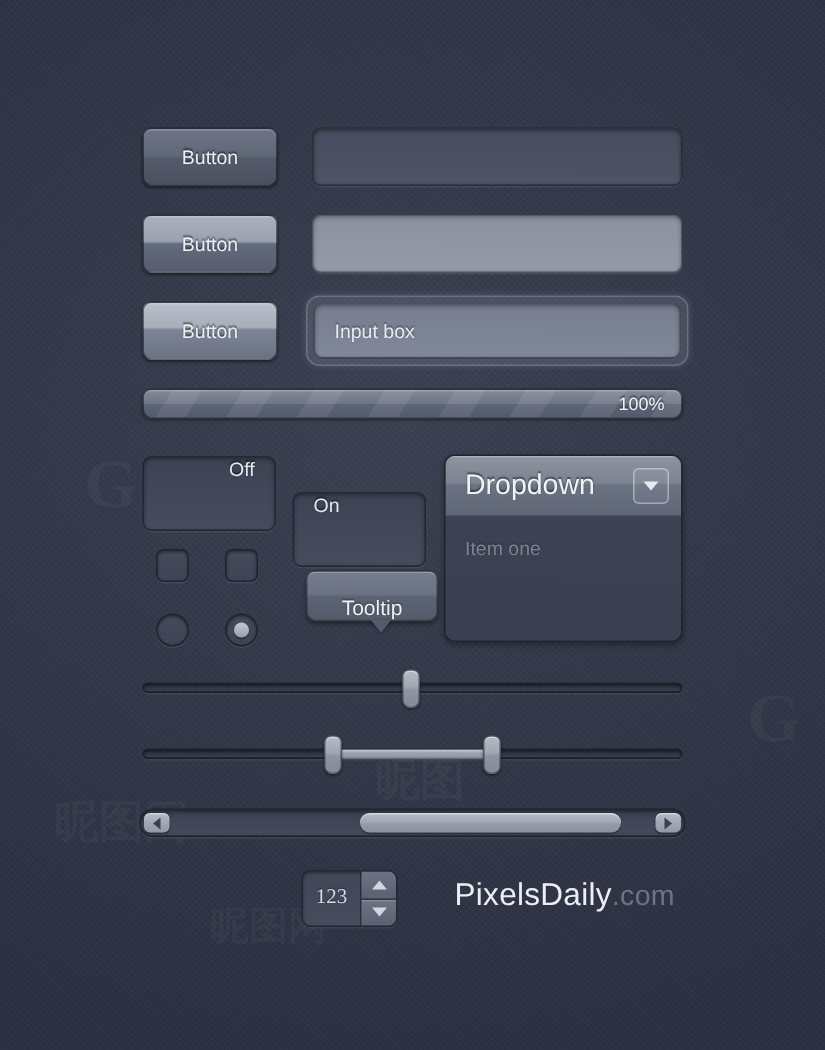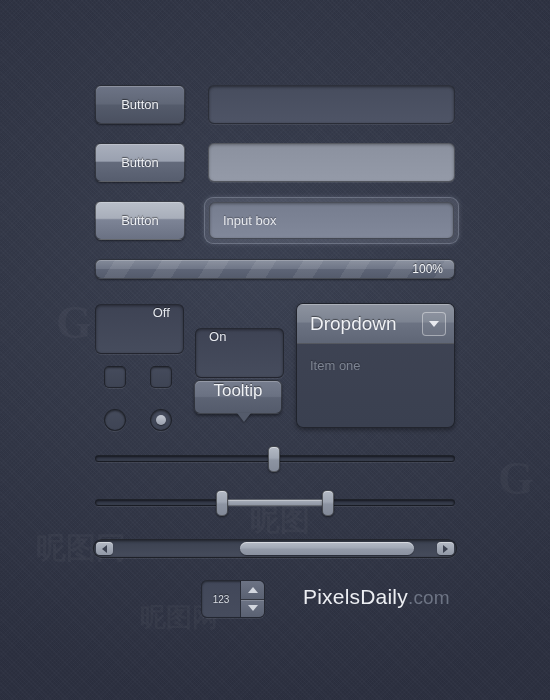--- a/index.html
+++ b/index.html
@@ -244,29 +244,29 @@
     width: 10px; height: 10px;
     border-radius: 50%;
     background: linear-gradient(to bottom, #c3c8d2 0%, #9aa0ad 100%);
     box-shadow: 0 1px 1px rgba(0,0,0,0.4);
   }
   #rd1 { left: 104px; top: 409px; }
   #rd2 { left: 150px; top: 409px; }
 
   
   #tooltip {
-    left: 194px; top: 380px; width: 88px; height: 34px;
+    left: 204px; top: 380px; width: 88px; height: 34px;
     box-sizing: border-box;
     border-radius: 6px;
     border: 1px solid rgba(0,0,0,0.45);
     background: linear-gradient(to bottom, #767d8e 0%, #6a7182 48%, #5c6374 52%, #545b6b 100%);
     box-shadow: inset 0 1px 0 rgba(255,255,255,0.22), 0 2px 3px rgba(0,0,0,0.4);
-    display: flex; align-items: flex-start; justify-content: center;
+    display: flex; align-items: flex-end; justify-content: center;
     color: #f0f2f6;
-    font-size: 17px;
+    font-size: 14px;
     text-shadow: 0 -1px 1px rgba(0,0,0,0.5);
     position: absolute;
   }
   #tooltip .tip {
     position: absolute;
     left: 42px; bottom: -9px;
     width: 0; height: 0;
     border-left: 7px solid transparent;
     border-right: 7px solid transparent;
     border-top: 9px solid #545b6b;
@@ -376,22 +376,23 @@
     background: linear-gradient(to bottom, #414759 0%, #464c5d 100%);
     box-shadow: inset 0 1px 2px rgba(0,0,0,0.4), 0 1px 0 rgba(255,255,255,0.07);
     display: flex;
     align-items: stretch;
     overflow: hidden;
   }
   #spinner .sp-val {
     flex: 1;
     display: flex; align-items: center; justify-content: center;
     color: #d8dce3;
-    font-size: 10px;
+    font-size: 14px;
     text-shadow: 0 -1px 1px rgba(0,0,0,0.5);
+    font-family: Liberation Serif, serif;
   }
   #spinner .sp-btns {
     width: 23px;
     display: flex; flex-direction: column;
     border-left: 1px solid rgba(0,0,0,0.4);
   }
   #spinner .sp-btn {
     flex: 1;
     display: flex; align-items: center; justify-content: center;
     background: linear-gradient(to bottom, #6c7384 0%, #5a6172 100%);

